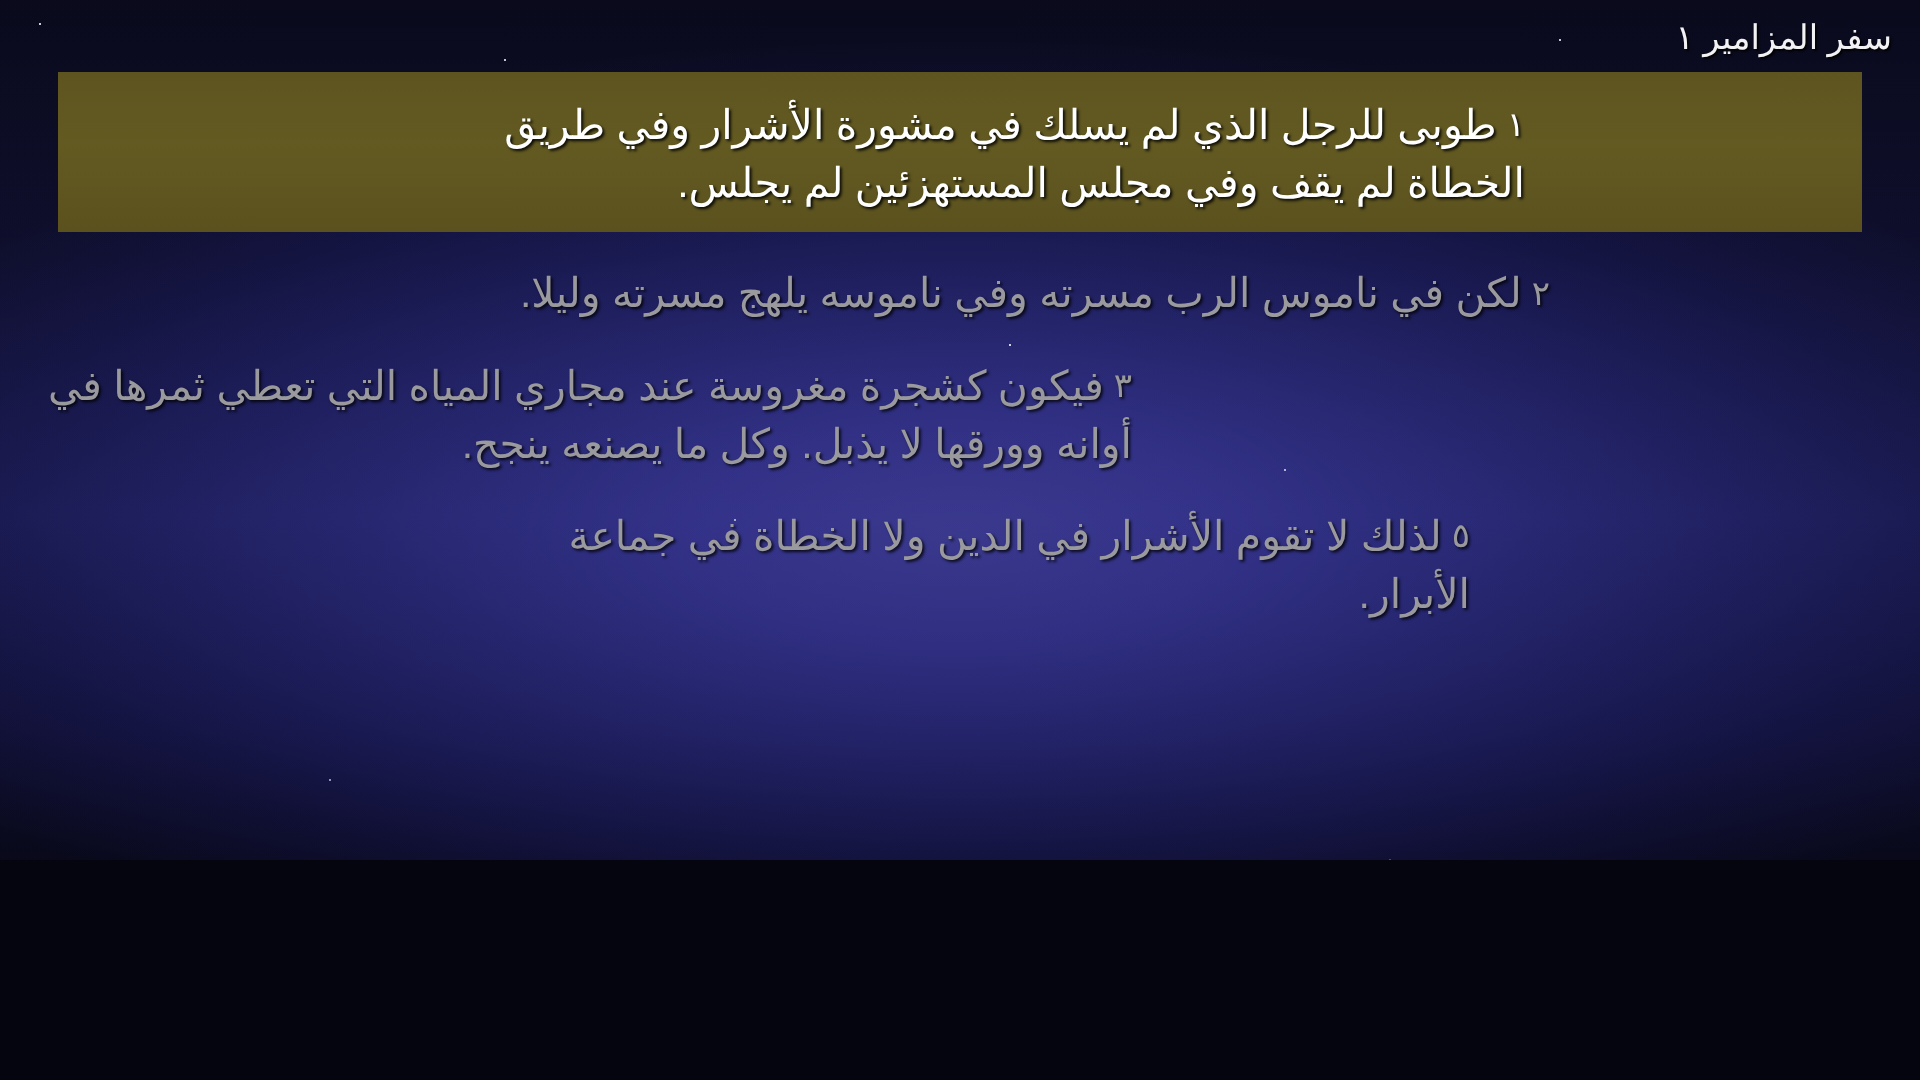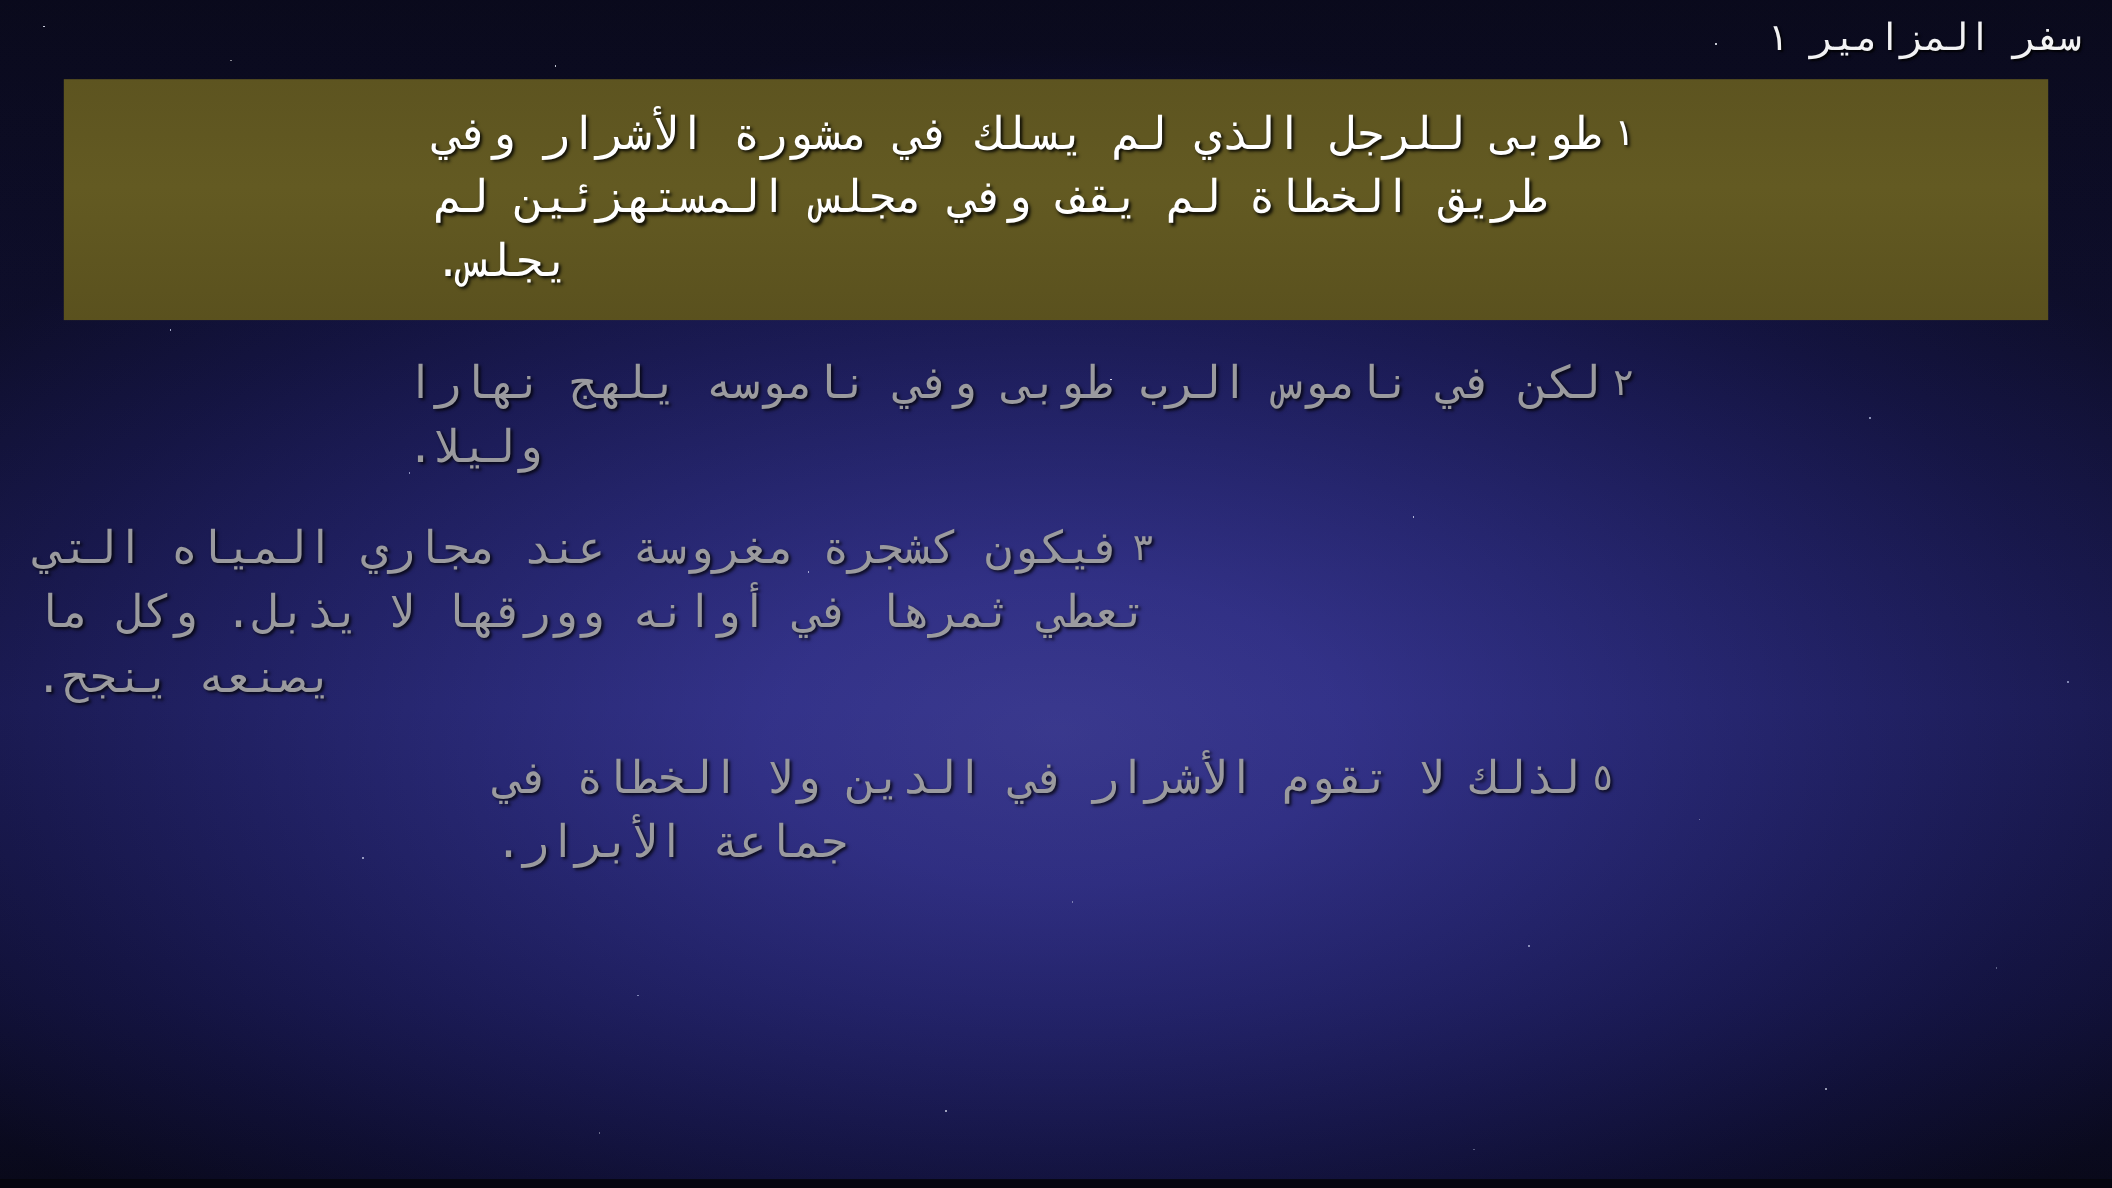--- a/index.html
+++ b/index.html
@@ -8,23 +8,23 @@
     padding: 0;
     width: 1920px;
     height: 1080px;
     overflow: hidden;
     background: #05050f;
   }
 
   #stage {
     position: relative;
     width: 1920px;
-    height: 1072px;
+    height: 860px;
     overflow: hidden;
-    font-family: Liberation Mono, monospace;
+    font-family: Liberation Sans, sans-serif;
     background:
       radial-gradient(ellipse 62% 58% at 50% 62%, #2b2a6e 0%, #242368 22%, #1a1a52 42%, #11113a 62%, #0a0a24 80%, #05050f 100%),
       linear-gradient(180deg, #05050e 0%, #0a0a20 30%, #121238 60%, #0a0a22 85%, #04040c 100%);
     background-blend-mode: screen, normal;
   }
 
   
   .stars {
     position: absolute;
     inset: 0;
@@ -97,21 +97,21 @@
   .verses {
     position: absolute;
     top: 72px;
     left: 0;
     right: 0;
     bottom: 0;
     padding: 0;
   }
 
   .verse {
-    text-align: left;
+    text-align: right;
     font-size: 41px;
     line-height: 1.42;
     color: #9a9a9e;
     text-shadow: 2px 2px 3px rgba(0,0,0,0.8);
     padding: 10px 0;
     margin: 0 0 14px 0;
   }
 
   
   .verse.is-highlighted {
@@ -152,21 +152,21 @@
   <div class="verses" data-name="verse-list">
 
     <div class="verse is-highlighted" data-name="verse-1">
       <span class="verse-inner" data-name="verse-1-inner">
         <span class="verse-num" data-name="verse-1-number">١</span><span data-name="verse-1-text">طوبى للرجل الذي لم يسلك في مشورة الأشرار وفي طريق الخطاة لم يقف وفي مجلس المستهزئين لم يجلس.</span>
       </span>
     </div>
 
     <div class="verse" data-name="verse-2">
       <span class="verse-inner" data-name="verse-2-inner">
-        <span class="verse-num" data-name="verse-2-number">٢</span><span data-name="verse-2-text">لكن في ناموس الرب طوبى وفي ناموسه يلهج نهارا وليلا.</span>
+        <span class="verse-num" data-name="verse-2-number">٢</span><span data-name="verse-2-text">لكن في ناموس الرب مسرته وفي ناموسه يلهج مسرته وليلا.</span>
       </span>
     </div>
 
     <div class="verse" data-name="verse-3">
       <span class="verse-inner" data-name="verse-3-inner">
         <span class="verse-num" data-name="verse-3-number">٣</span><span data-name="verse-3-text">فيكون كشجرة مغروسة عند مجاري المياه التي تعطي ثمرها في أوانه وورقها لا يذبل. وكل ما يصنعه ينجح.</span>
       </span>
     </div>
 
 

